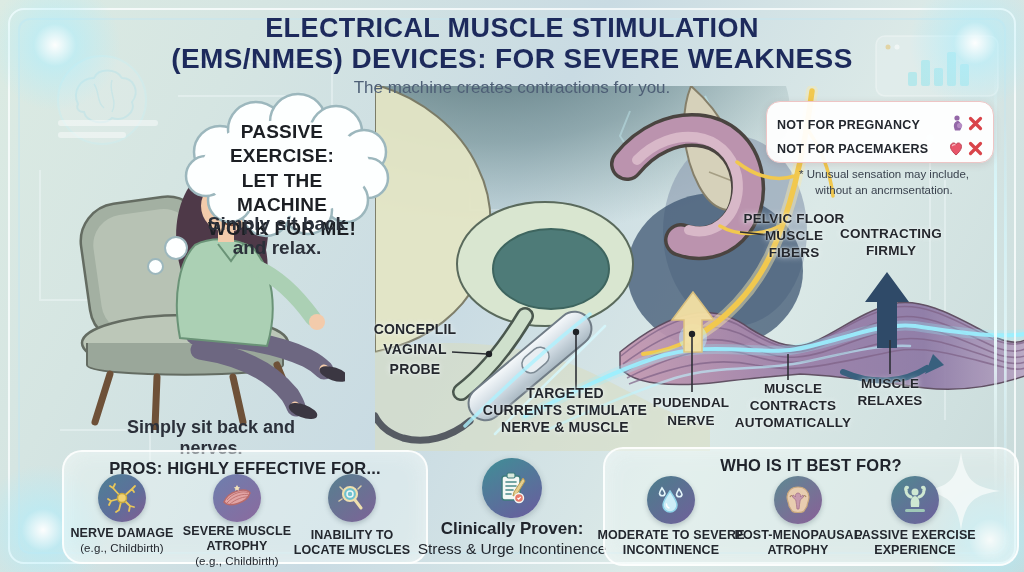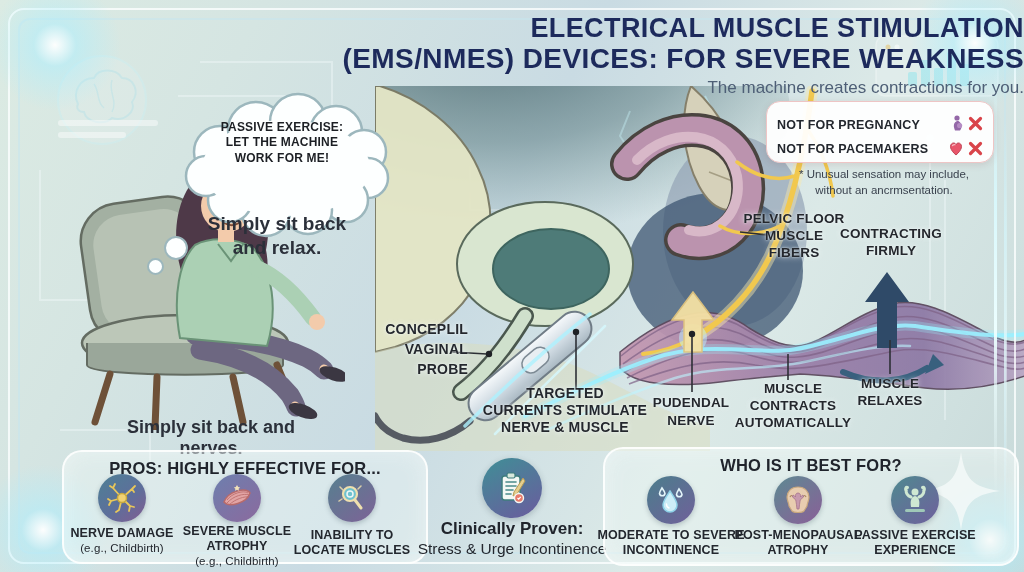--- a/index.html
+++ b/index.html
@@ -7,26 +7,26 @@
     font-family:"Liberation Sans",sans-serif;
     background:linear-gradient(118deg,#dcebe3 0%,#d5e5e2 20%,#c9dbe3 46%,#dbe9e7 70%,#cfe0df 88%,#c6d8d8 100%);}
   .abs{position:absolute;}
   .noptr{pointer-events:none;}
   
   .frame-outer{inset:8px;border:2px solid rgba(252,255,255,.78);border-radius:16px;}
   .frame-inner{inset:18px;border:2px solid rgba(198,230,238,.55);border-radius:12px;}
   .burst{width:150px;height:150px;background:radial-gradient(circle,rgba(255,255,255,.95) 0%,rgba(175,238,252,.55) 20%,rgba(175,238,252,0) 62%);}
   .vbeam{width:3px;background:linear-gradient(180deg,rgba(216,247,251,0),#d8f7fb 30%,#ecfeff 60%,rgba(216,247,251,0));}
   
-  .hdr{left:0;right:0;top:13px;text-align:right;}
+  .hdr{left:0;right:0;top:13px;text-align:center;}
   .hdr .t1{font-size:27px;font-weight:800;letter-spacing:.4px;color:#1d2a5c;line-height:1.12;}
   .hdr .t2{font-size:28px;font-weight:800;letter-spacing:.4px;color:#1d2a5c;line-height:1.12;}
   .hdr .sub{margin-top:3px;font-size:17px;font-weight:500;color:#4e5f76;}
   
-  .bubble-text{left:196px;top:120px;width:172px;text-align:center;font-size:12px;font-weight:800;color:#1c1f24;line-height:1.28;letter-spacing:.2px;}
+  .bubble-text{left:196px;top:120px;width:172px;text-align:center;font-size:19px;font-weight:800;color:#1c1f24;line-height:1.28;letter-spacing:.2px;}
   .tailc{border-radius:50%;background:#fdffff;border:2px solid #9cb7bd;}
   .relax{left:197px;top:212px;width:160px;text-align:center;font-size:19px;font-weight:600;color:#2b303a;line-height:1.25;}
   .caption{left:116px;top:417px;width:190px;text-align:center;font-size:18px;font-weight:600;color:#2b303a;}
   
   .dlabel{text-align:center;font-weight:800;color:#24272d;letter-spacing:.2px;line-height:1.42;font-size:13.5px;text-shadow:0 0 6px rgba(244,250,250,.9),0 0 2px rgba(244,250,250,.8);}
   
   .warnbox{left:766px;top:101px;width:206px;padding:6px 10px;background:rgba(255,255,255,.94);border:1px solid #eec5c5;border-radius:14px;box-shadow:0 2px 7px rgba(120,60,60,.14);}
   .warnrow{display:flex;align-items:flex-end;justify-content:space-between;height:24px;}
   .warnrow .wl{font-size:12.5px;font-weight:800;color:#23272e;letter-spacing:.2px;}
   .warnrow .wicons{display:flex;align-items:center;gap:4px;}
@@ -275,21 +275,21 @@
     <div>LET THE MACHINE</div>
     <div>WORK FOR ME!</div>
   </div>
 
   <div class="abs relax">
     <div>Simply sit back</div>
     <div>and relax.</div>
   </div>
   <div class="abs caption">Simply sit back and nerves.</div>
 
-  <div class="abs dlabel" style="left:362px;top:320px;width:106px;font-size:14px;text-align:right;">
+  <div class="abs dlabel" style="left:362px;top:320px;width:106px;font-size:14px;">
     <div>CONCEPLIL</div>
     <div>VAGINAL</div>
     <div>PROBE</div>
   </div>
   <div class="abs dlabel" style="left:453px;top:385px;width:224px;font-size:14px;line-height:1.22;">
     <div>TARGETED</div>
     <div>CURRENTS STIMULATE</div>
     <div>NERVE &amp; MUSCLE</div>
   </div>
   <div class="abs dlabel" style="left:741px;top:211px;width:106px;line-height:1.25;">

